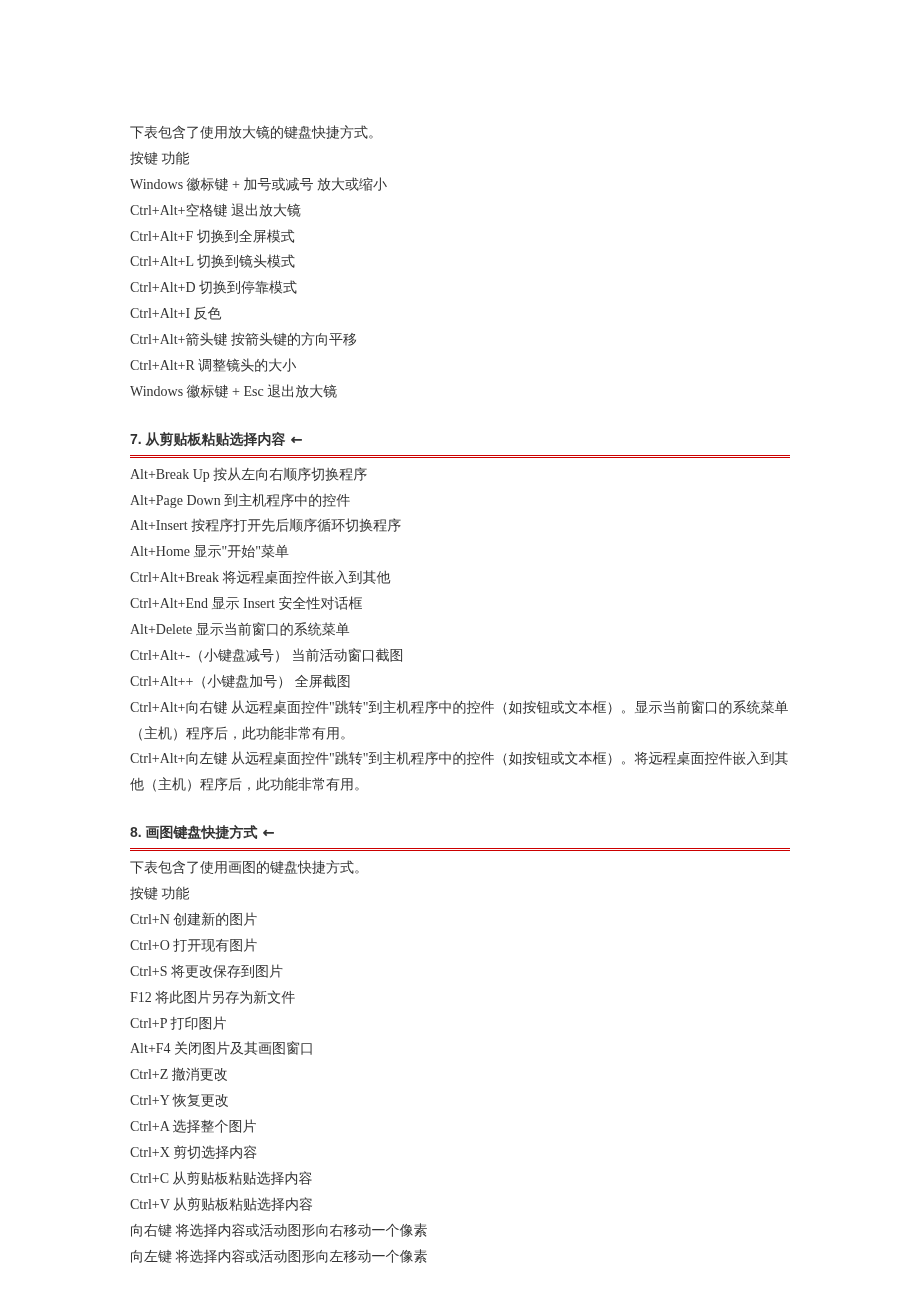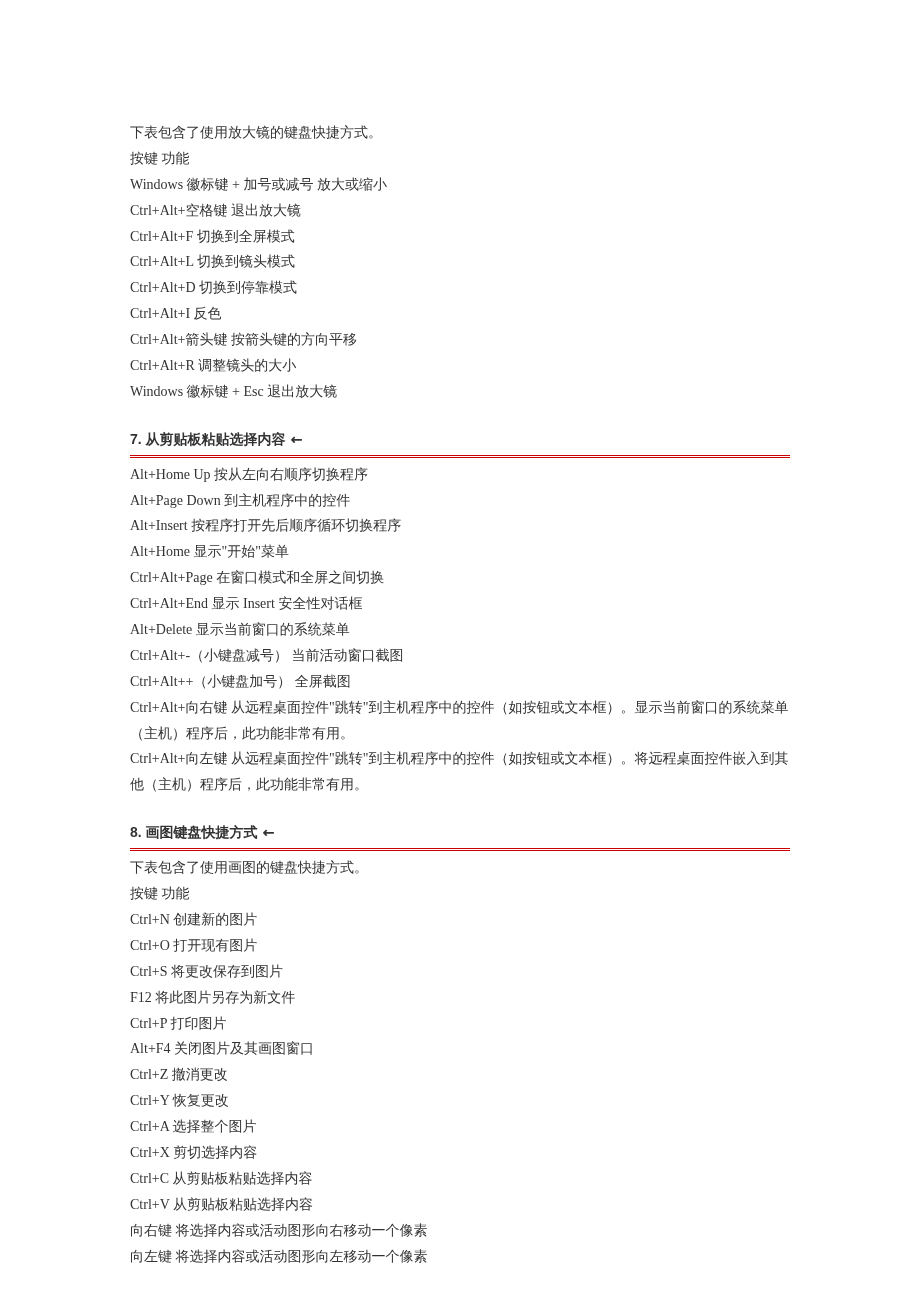--- a/index.html
+++ b/index.html
@@ -46,25 +46,25 @@
 <div class="line">Ctrl+Alt+I 反色</div>
 <div class="line">Ctrl+Alt+箭头键 按箭头键的方向平移</div>
 <div class="line">Ctrl+Alt+R 调整镜头的大小</div>
 <div class="line">Windows 徽标键 + Esc 退出放大镜</div>
 
 <div class="section-heading">
   <span class="num">7.</span>
   <span>从剪贴板粘贴选择内容</span>
   <span class="arrow-icon">↖</span>
 </div>
-<div class="line">Alt+Home Up 按从左向右顺序切换程序</div>
+<div class="line">Alt+Break Up 按从左向右顺序切换程序</div>
 <div class="line">Alt+Page Down 到主机程序中的控件</div>
 <div class="line">Alt+Insert 按程序打开先后顺序循环切换程序</div>
 <div class="line">Alt+Home 显示"开始"菜单</div>
-<div class="line">Ctrl+Alt+Page 在窗口模式和全屏之间切换</div>
+<div class="line">Ctrl+Alt+Break 将远程桌面控件嵌入到其他</div>
 <div class="line">Ctrl+Alt+End 显示 Insert 安全性对话框</div>
 <div class="line">Alt+Delete 显示当前窗口的系统菜单</div>
 <div class="line">Ctrl+Alt+-（小键盘减号） 当前活动窗口截图</div>
 <div class="line">Ctrl+Alt++（小键盘加号） 全屏截图</div>
 <div class="line">Ctrl+Alt+向右键 从远程桌面控件"跳转"到主机程序中的控件（如按钮或文本框）。显示当前窗口的系统菜单（主机）程序后，此功能非常有用。</div>
 <div class="line">Ctrl+Alt+向左键 从远程桌面控件"跳转"到主机程序中的控件（如按钮或文本框）。将远程桌面控件嵌入到其他（主机）程序后，此功能非常有用。</div>
 
 <div class="section-heading">
   <span class="num">8.</span>
   <span>画图键盘快捷方式</span>

